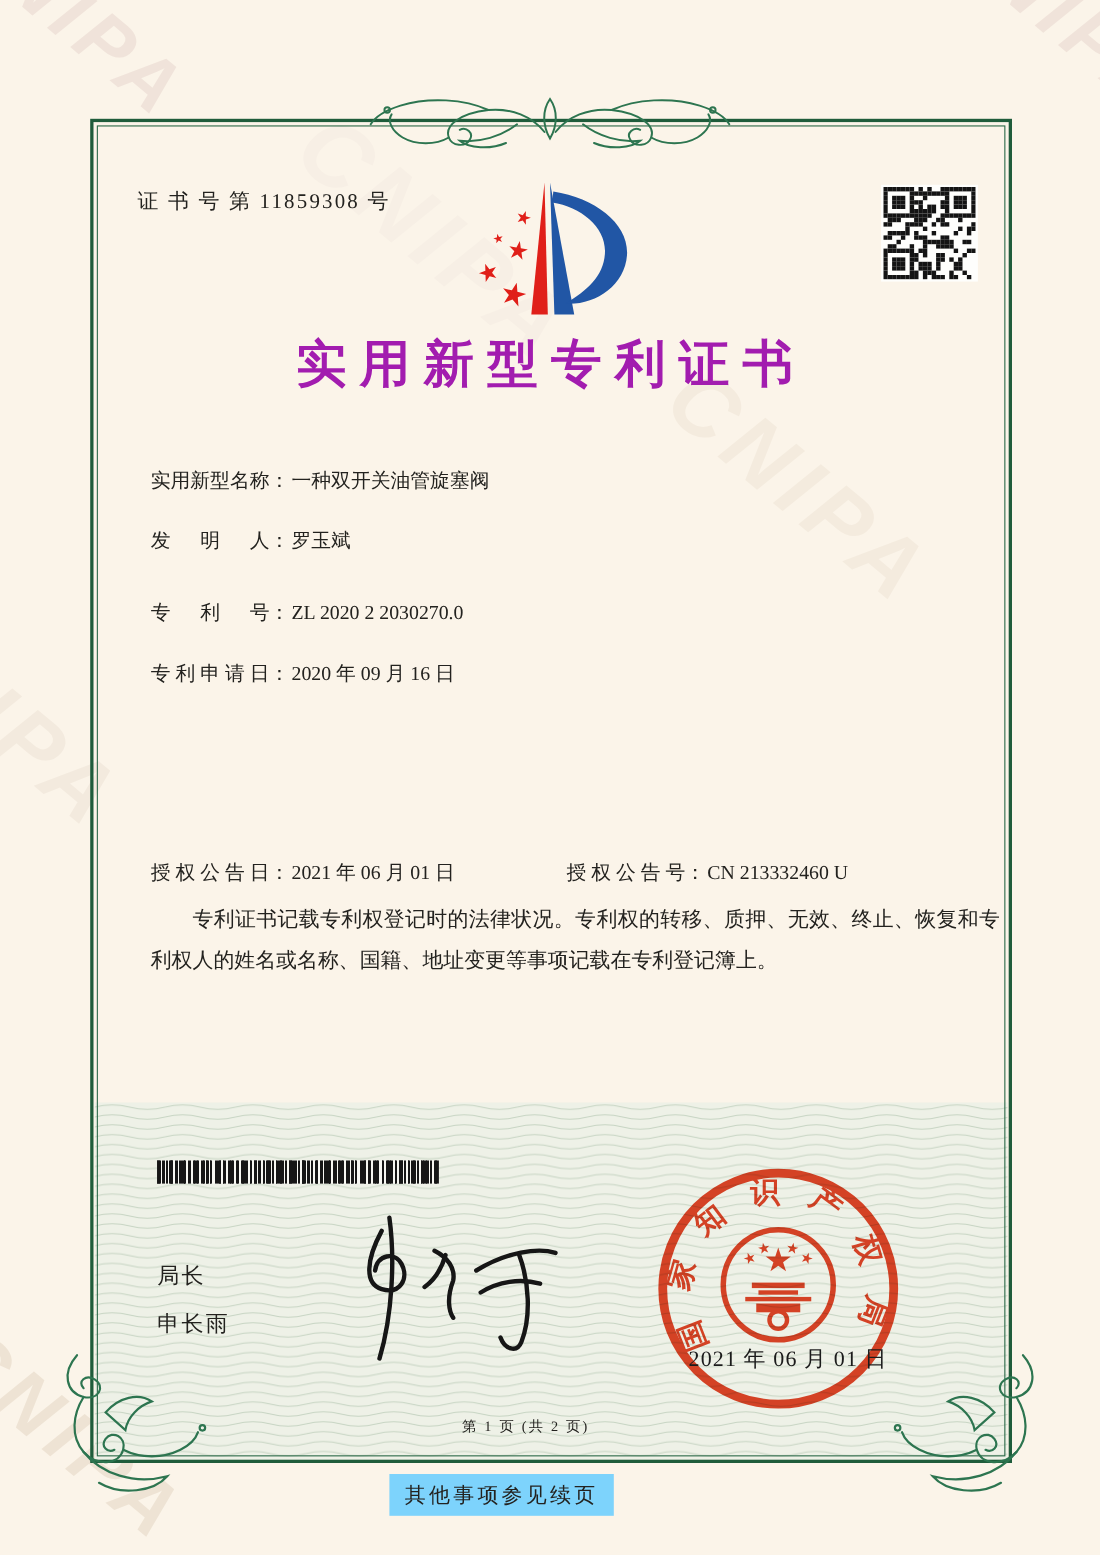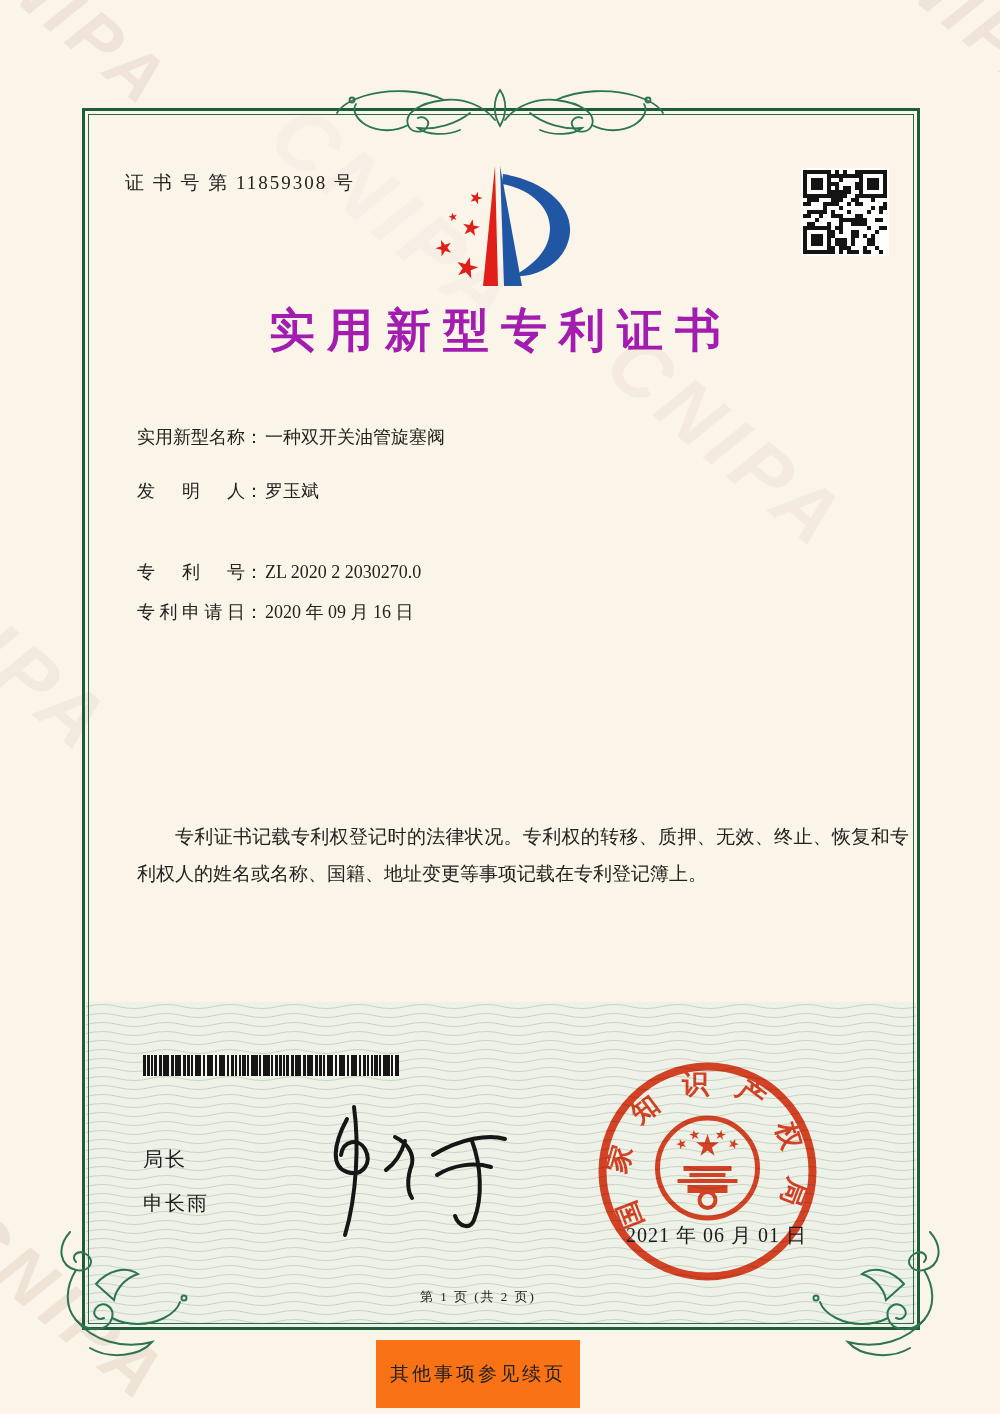--- a/index.html
+++ b/index.html
@@ -29,21 +29,21 @@
   
   .cert-no{position:absolute;left:125px;top:170px;font-size:19px;letter-spacing:2px;z-index:4;}
   .logo{position:absolute;left:424px;top:160px;z-index:4;}
   .qr-wrap{position:absolute;left:801px;top:168px;width:88px;height:88px;background:#fefefc;
       z-index:4;display:flex;align-items:center;justify-content:center;}
   .title{position:absolute;left:82px;top:300px;width:838px;text-align:center;
       font-size:46px;font-weight:700;letter-spacing:12px;color:#a21caf;z-index:4;}
   
   .fields{position:absolute;left:137px;top:416px;width:780px;height:400px;z-index:4;font-size:18px;}
   .frow{position:absolute;left:0;white-space:nowrap;}
-  .r0{top:9px;} .r1{top:63px;} .r2{top:129px;margin-top:15px;} .r3{top:184px;} .r4{top:244px;} .r5{top:304px;} .r6{top:365px;}
+  .r0{top:9px;} .r1{top:63px;} .r2{top:129px;} .r3{top:184px;} .r4{top:244px;} .r5{top:304px;} .r6{top:365px;}
   .fpair2{position:absolute;left:378px;top:0;white-space:nowrap;}
   .flabel{display:inline-block;width:108px;text-align:justify;text-align-last:justify;vertical-align:bottom;}
   .fcolon{display:inline-block;}
   .fvalue{display:inline-block;margin-left:2px;}
   
   .paras{position:absolute;left:137px;top:818px;width:772px;z-index:4;font-size:19px;line-height:37px;
       text-align:justify;}
   .paras p{margin:0;text-indent:2em;}
   
   .barcode{position:absolute;left:143px;top:1055px;width:256px;height:21px;z-index:4;
@@ -54,22 +54,22 @@
         repeating-linear-gradient(90deg,#161616 0 3px,rgba(0,0,0,0) 3px 11px);}
   .officer-title{position:absolute;left:143px;top:1146px;font-size:20px;letter-spacing:2px;z-index:4;
       font-family:"Liberation Sans","DejaVu Sans",sans-serif;}
   .officer-name{position:absolute;left:143px;top:1190px;font-size:20px;letter-spacing:2px;z-index:4;
       font-family:"Liberation Sans","DejaVu Sans",sans-serif;}
   .signature{position:absolute;left:275px;top:1103px;z-index:4;}
   .seal{position:absolute;left:590px;top:1054px;z-index:4;mix-blend-mode:multiply;opacity:.95;}
   .seal-date{position:absolute;left:626px;top:1222px;font-size:20px;letter-spacing:1px;color:#1b1b1b;z-index:5;}
   .page-num{position:absolute;left:478px;top:1288px;transform:translateX(-50%);font-size:13px;
       letter-spacing:2px;z-index:4;white-space:nowrap;}
-  .footer-note{position:absolute;left:478px;top:1340px;transform:translateX(-50%);font-size:19px;
-      letter-spacing:3px;background:#f97316;padding:21px 14px;z-index:4;white-space:nowrap;}
+  .footer-note{position:absolute;left:456px;top:1340px;transform:translateX(-50%);font-size:19px;
+      letter-spacing:3px;background:#7dd3fc;padding:6px 14px;z-index:4;white-space:nowrap;}
 </style>
 </head>
 <body>
 
 <div id="page">
 
   <div class="wm tl">CNIPA</div>
   <div class="wm tr">CNIPA</div>
   <div class="wm ml">CNIPA</div>
   <div class="wm mr">CNIPA</div>
@@ -385,20 +385,26 @@
     </div>
     <div class="frow r1">
       <span class="flabel">发明人</span><span class="fcolon">：</span><span class="fvalue">罗玉斌</span>
     </div>
     <div class="frow r2">
       <span class="flabel">专利号</span><span class="fcolon">：</span><span class="fvalue">ZL 2020 2 2030270.0</span>
     </div>
     <div class="frow r3">
       <span class="flabel">专利申请日</span><span class="fcolon">：</span><span class="fvalue">2020 年 09 月 16 日</span>
     </div>
+    <div class="frow r6">
+      <span class="flabel">授权公告日</span><span class="fcolon">：</span><span class="fvalue">2021 年 06 月 01 日</span>
+      <span class="fpair2">
+        <span class="flabel">授权公告号</span><span class="fcolon">：</span><span class="fvalue">CN 213332460 U</span>
+      </span>
+    </div>
   </div>
 
   <div class="paras">
     <p>专利证书记载专利权登记时的法律状况。专利权的转移、质押、无效、终止、恢复和专利权人的姓名或名称、国籍、地址变更等事项记载在专利登记簿上。</p>
   </div>
 
   <div class="barcode"></div>
 
   <div class="officer-title">局长</div>
   <div class="officer-name">申长雨</div>

